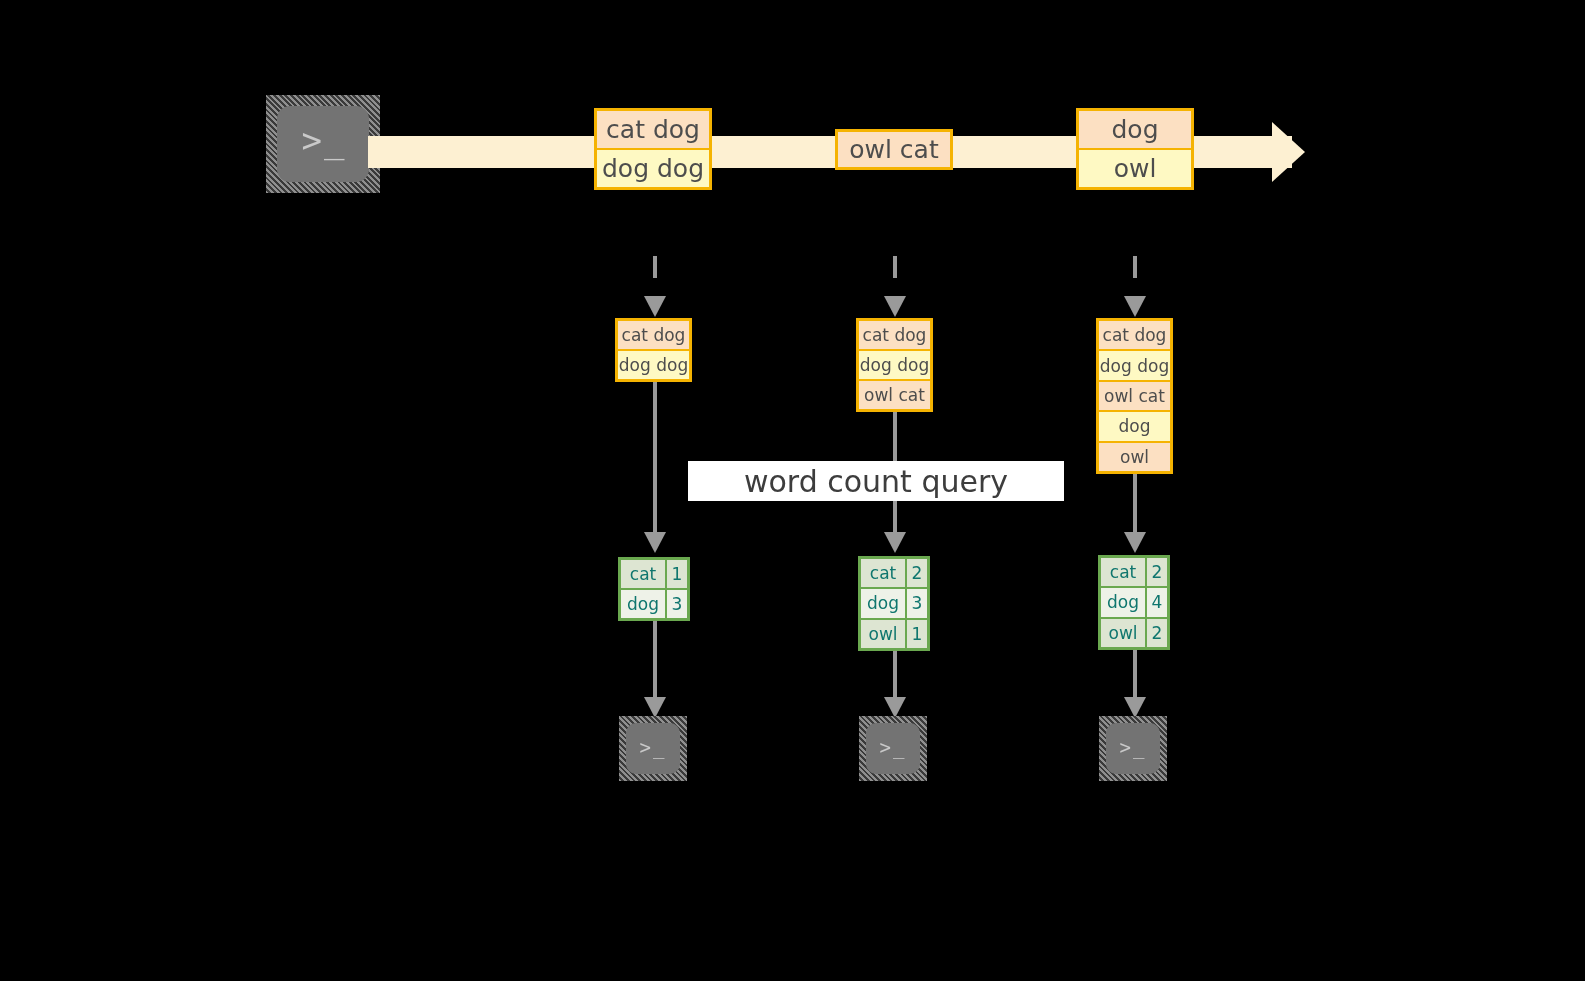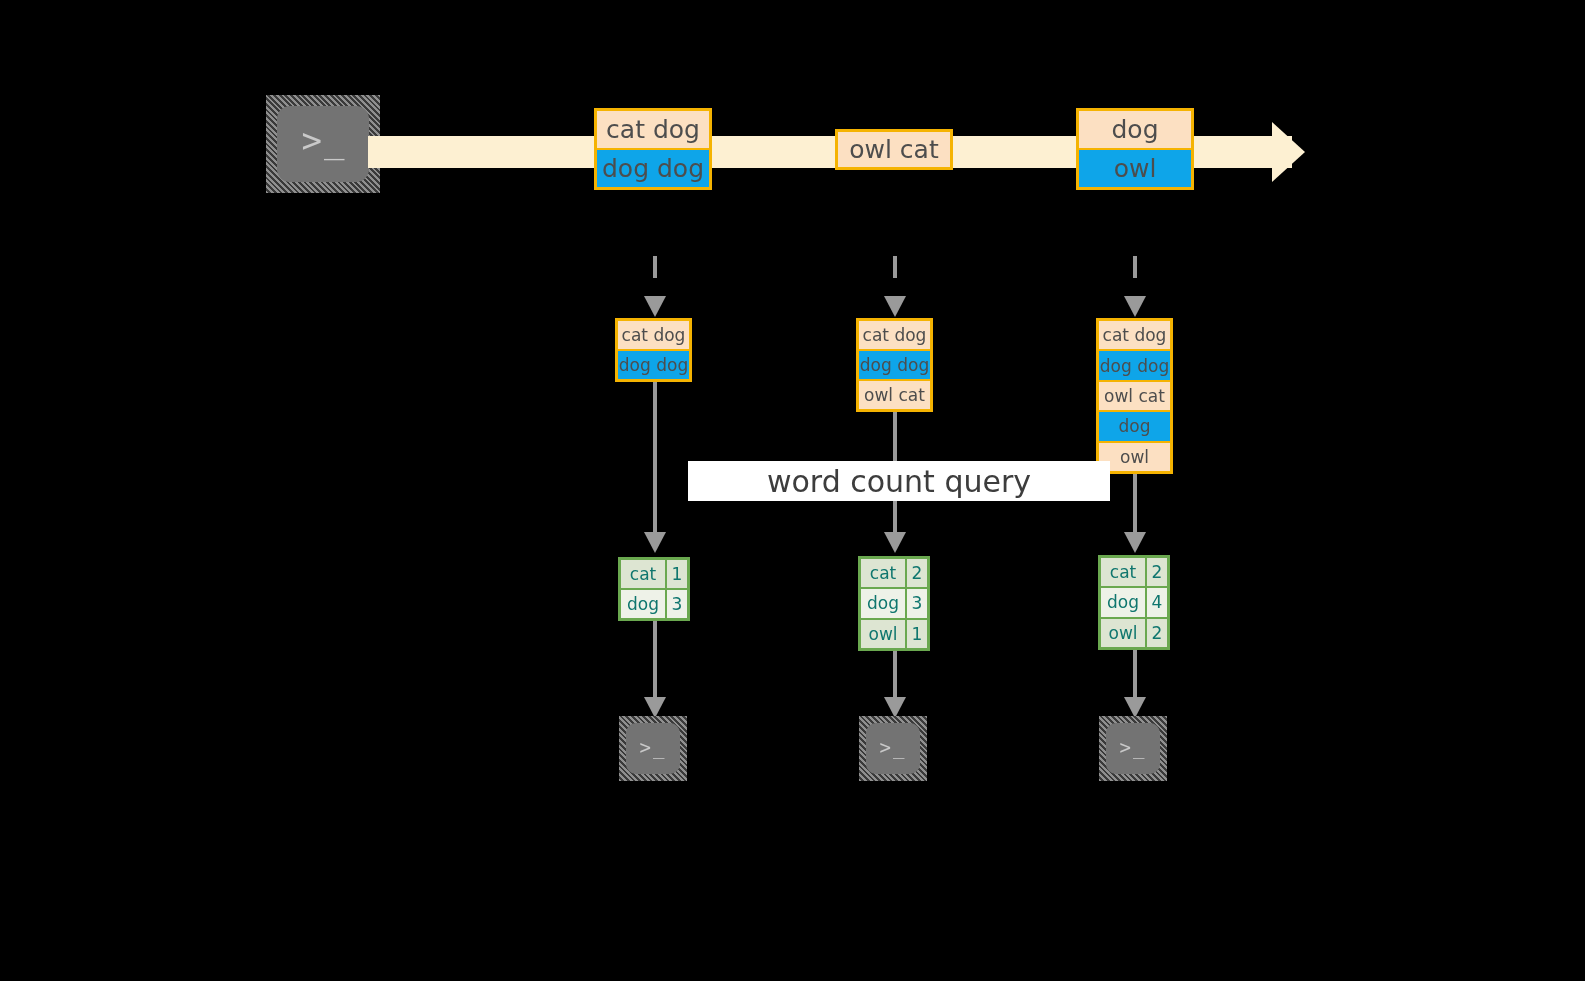--- a/index.html
+++ b/index.html
@@ -84,21 +84,21 @@
   }
   .msgbox .row {
     flex: 1 1 auto;
     display: flex;
     align-items: center;
     justify-content: center;
     color: #4d4d4d;
     white-space: nowrap;
   }
   .msgbox .row.dark  { background: #fce0c2; }
-  .msgbox .row.light { background: #0ea5e9; }
+  .msgbox .row.light { background: #fef9c3; }
   .msgbox .row + .row { border-top: 2px solid #f5b301; }
 
   .msgbox.stream .row { font-size: 25px; }
   .msgbox.stack  .row { font-size: 17px; }
 
   
   .restable {
     position: absolute;
     box-sizing: border-box;
     border: 3px solid #6aa84f;
@@ -219,21 +219,21 @@
 
   <div class="vline" style="left:653px; top:382px; height:152px;"></div>
   <div class="vhead" style="left:644px; top:532px;"></div>
 
   <div class="vline" style="left:893px; top:412px; height:122px;"></div>
   <div class="vhead" style="left:884px; top:532px;"></div>
 
   <div class="vline" style="left:1133px; top:474px; height:60px;"></div>
   <div class="vhead" style="left:1124px; top:532px;"></div>
 
-  <div class="banner" style="left:688px; top:461px; width:422px; height:40px;">
+  <div class="banner" style="left:688px; top:461px; width:376px; height:40px;">
     <span>word count query</span>
   </div>
 
   <div class="restable" style="left:618px; top:557px; width:72px; height:64px;">
     <div class="trow dark">
       <div class="tcell key">cat</div>
       <div class="tcell val">1</div>
     </div>
     <div class="trow light">
       <div class="tcell key">dog</div>

